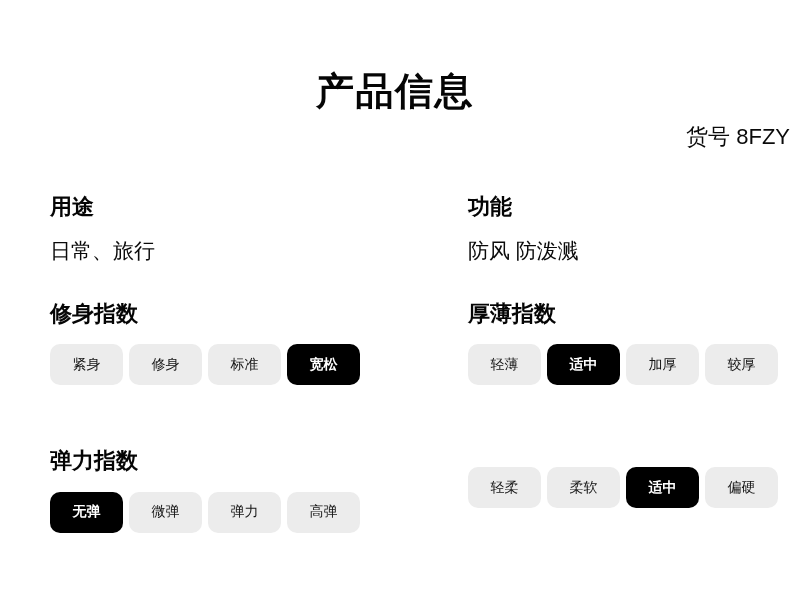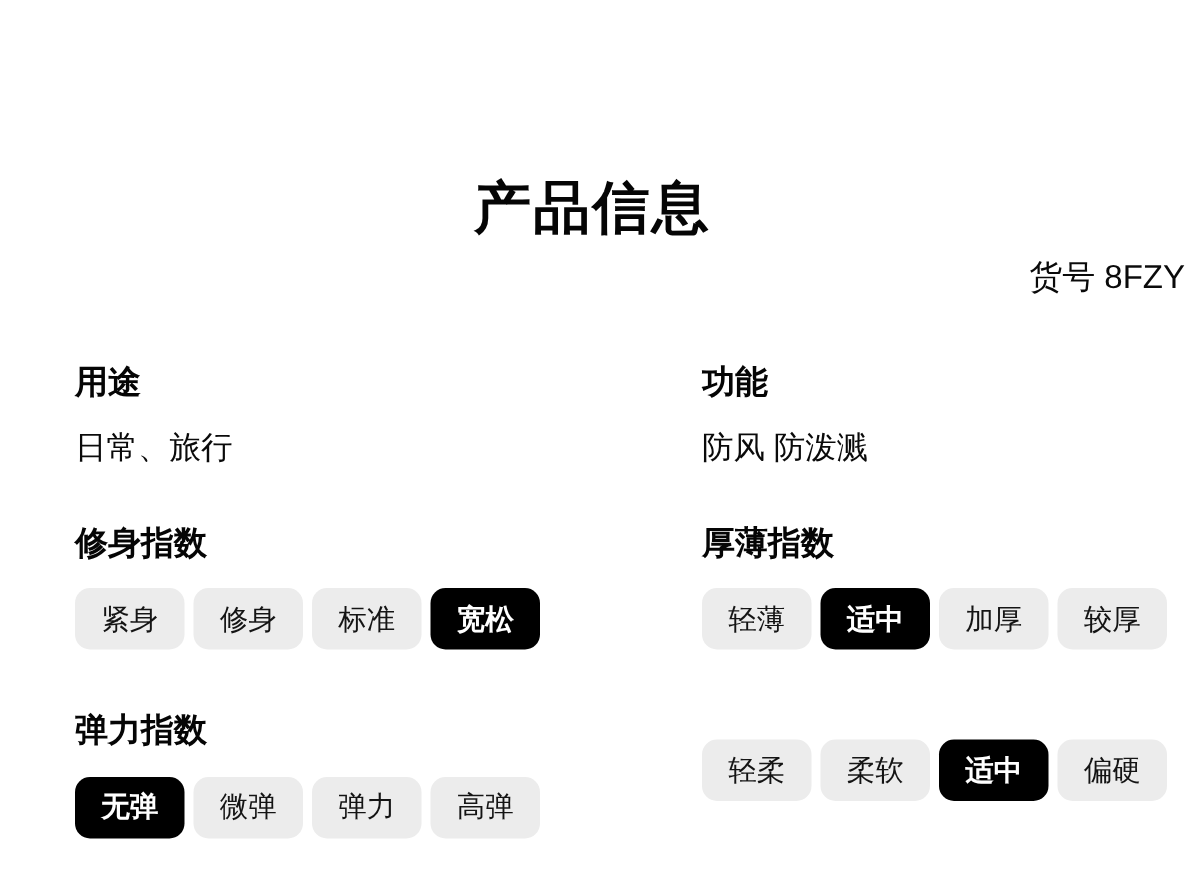--- a/index.html
+++ b/index.html
@@ -3,47 +3,47 @@
 <meta charset="utf-8">
 <style>
   html, body { margin: 0; padding: 0; }
   body {
     width: 790px; height: 597px;
     background: #ffffff;
     font-family: "Liberation Sans", "DejaVu Sans", sans-serif;
     color: #111111;
     overflow: hidden;
   }
-  .header { text-align: center; padding-top: 120px; }
+  .header { text-align: center; padding-top: 72px; }
   .title {
     font-size: 38px; font-weight: 700; letter-spacing: 1.5px;
     line-height: 1; color: #050505;
   }
   .subtitle { font-size: 22px; margin-top: 16px; line-height: 1; color: #0a0a0a; text-align: right; }
 
   .grid {
     display: grid;
     grid-template-columns: 310px 310px;
     column-gap: 108px;
     padding-left: 50px;
     margin-top: 47px;
   }
   .section { }
   .row2 { margin-top: 40px; }
-  .row3 { margin-top: 42px; }
+  .row3 { margin-top: 64px; }
   .sec-label { font-size: 22px; font-weight: 700; line-height: 1.1; color: #050505; }
   .sec-value { font-size: 21px; margin-top: 20px; line-height: 1.1; color: #0a0a0a; }
 
   .chips { display: flex; gap: 6px; margin-top: 18px; }
   .chip {
     width: 91px; height: 41px;
     border-radius: 10px;
     background: #ececec;
     display: flex; align-items: center; justify-content: center;
-    font-size: 19px; color: #141414;
+    font-size: 14px; color: #141414;
     box-sizing: border-box;
     cursor: default;
   }
   .chip.selected { background: #000000; color: #ffffff; font-weight: 700; }
 </style>
 </head>
 <body>
 
 <div class="header">
   <div class="title">产品信息</div>

